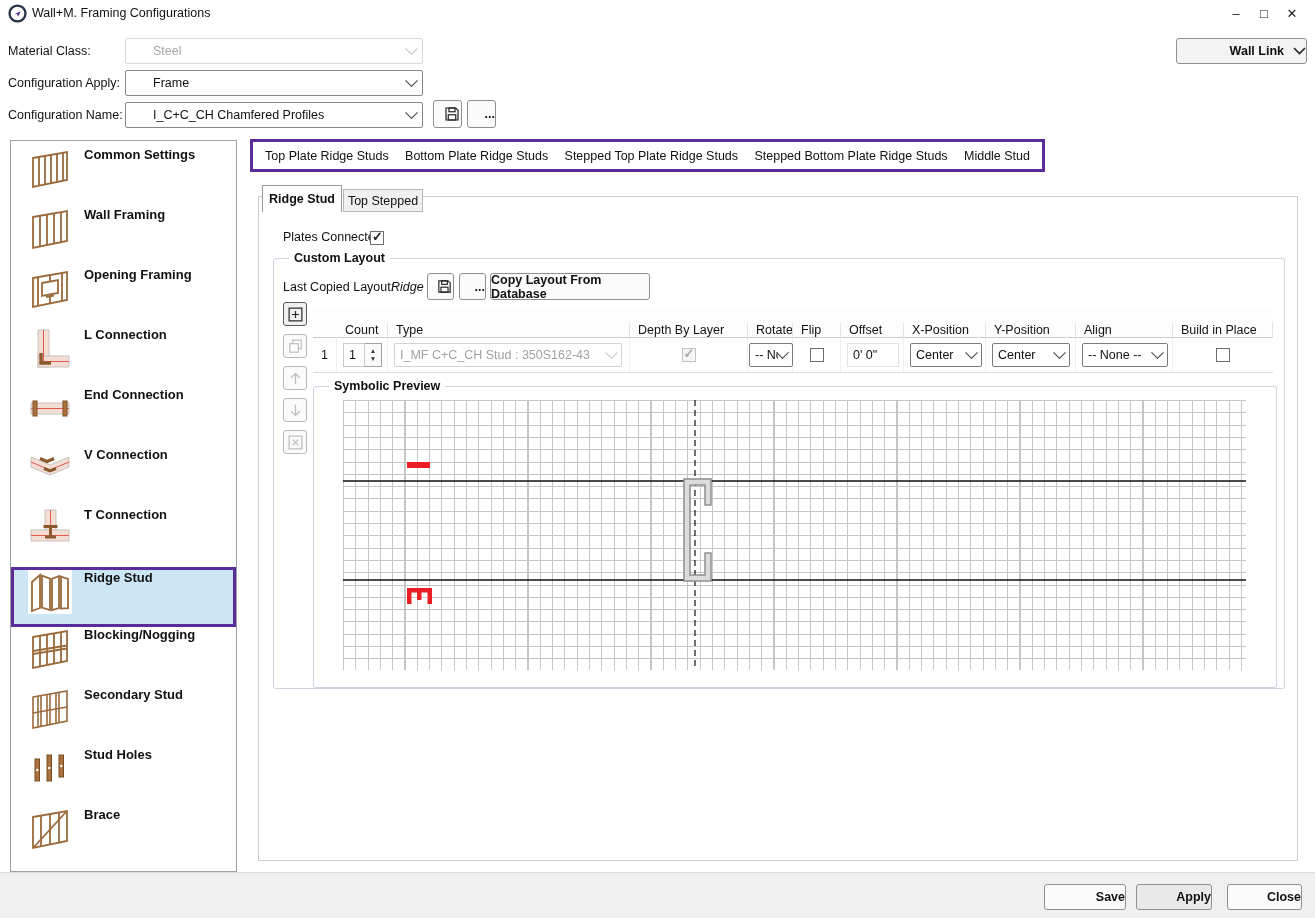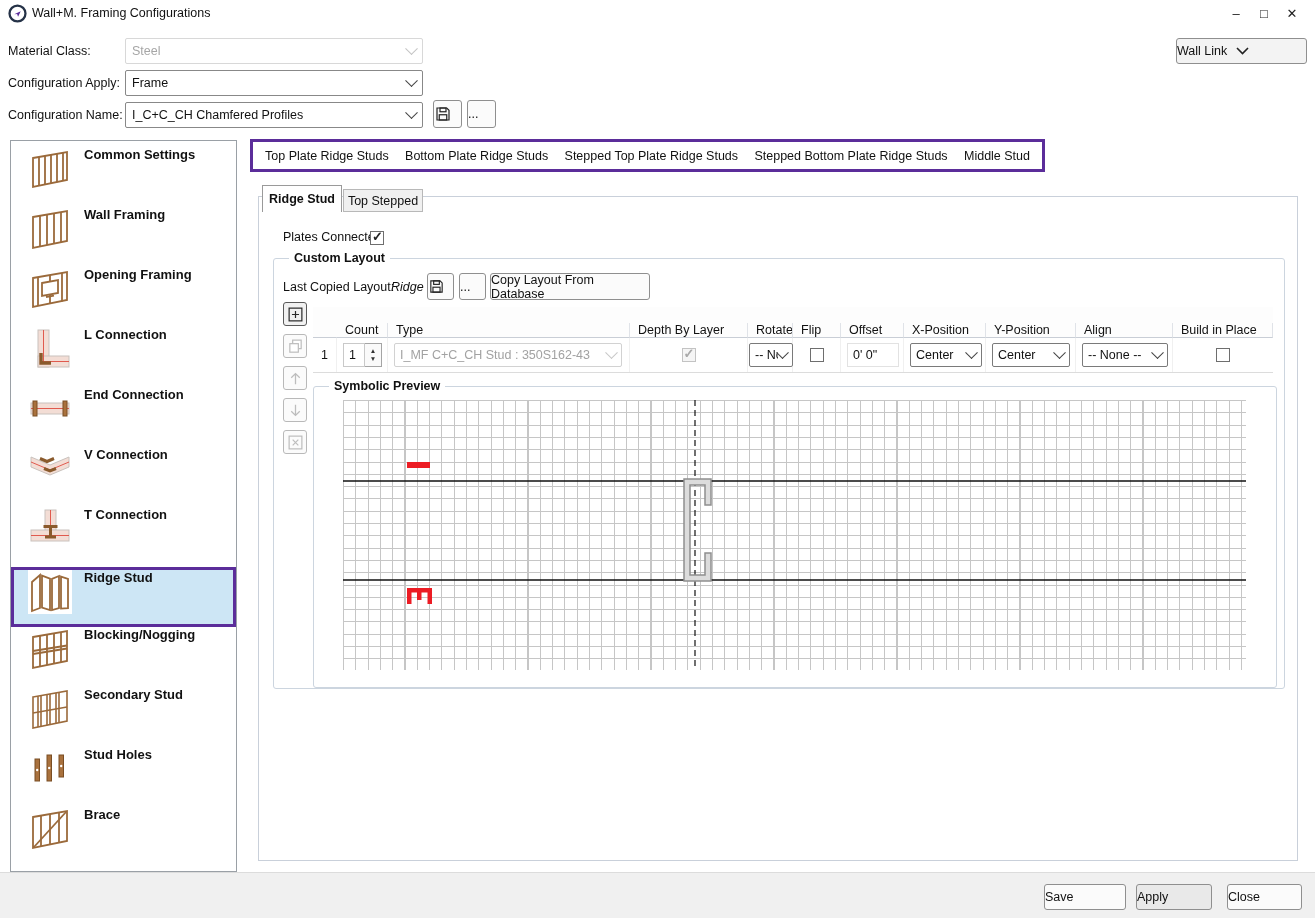--- a/index.html
+++ b/index.html
@@ -4,28 +4,28 @@
 <style>
   html,body{margin:0;padding:0;background:#fff;}
   #app{position:relative;width:1315px;height:918px;background:#fff;
        font-family:"Liberation Sans",sans-serif;font-size:12.5px;color:#111;overflow:hidden;}
   .abs{position:absolute;}
   .lbl{position:absolute;white-space:nowrap;}
   .i{font-style:italic;}
   
   .combo{position:absolute;display:flex;align-items:center;background:#fff;
          border:1px solid #888;border-radius:2px;padding:0 6px;box-sizing:border-box;}
-  .combo .ct{flex:1;white-space:nowrap;overflow:hidden;}
+  .combo .ct{flex:1;white-space:nowrap;overflow:hidden;margin-left:21px;}
   .chev{width:8px;height:8px;border-right:1.5px solid #444;border-bottom:1.5px solid #444;
         transform:rotate(45deg) translate(-2px,-2px);flex:none;}
   .combo.dis{border-color:#d8d8d8;color:#a6a6a6;}
   .combo.dis .chev{border-color:#c4c4c4;}
   
-  .btn{position:absolute;display:flex;align-items:center;justify-content:flex-start;
-       background:#f3f3f3;border:1px solid #8f8f8f;border-radius:3px;box-sizing:border-box;cursor:default;}
+  .btn{position:absolute;display:flex;align-items:center;justify-content:flex-end;
+       background:#f3f3f3;border:1px solid #8f8f8f;border-radius:3px;box-sizing:border-box;cursor:default;font-weight:bold;}
   .btn.light{background:#fbfbfb;}
   
   .cb{display:inline-block;width:14px;height:14px;border:1px solid #6e6e6e;background:#fff;
       position:relative;box-sizing:border-box;vertical-align:middle;}
   .cb.checked::after{content:"\2713";position:absolute;left:1px;top:-3px;font-size:13px;font-weight:bold;color:#222;}
   .cb.dis{border-color:#c3c3c3;background:#f5f5f5;}
   .cb.dis.checked::after{color:#a9a9a9;}
   
   #sidebar{position:absolute;left:10px;top:140px;width:227px;height:732px;
            border:1px solid #9aa0a6;background:#fff;box-sizing:border-box;padding-top:6px;}

